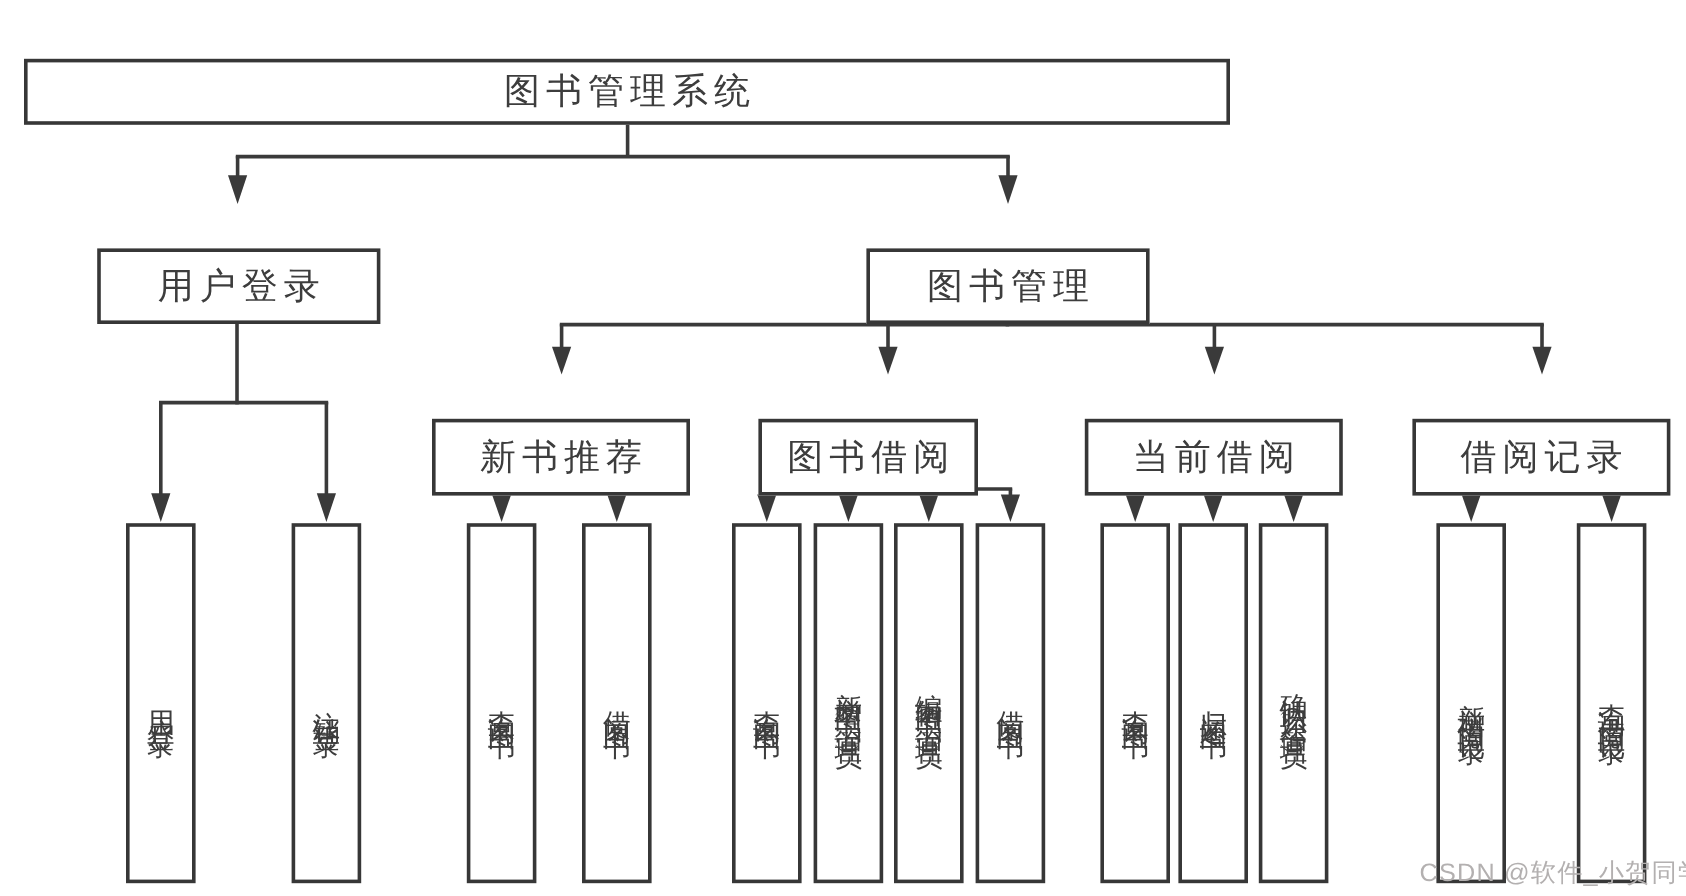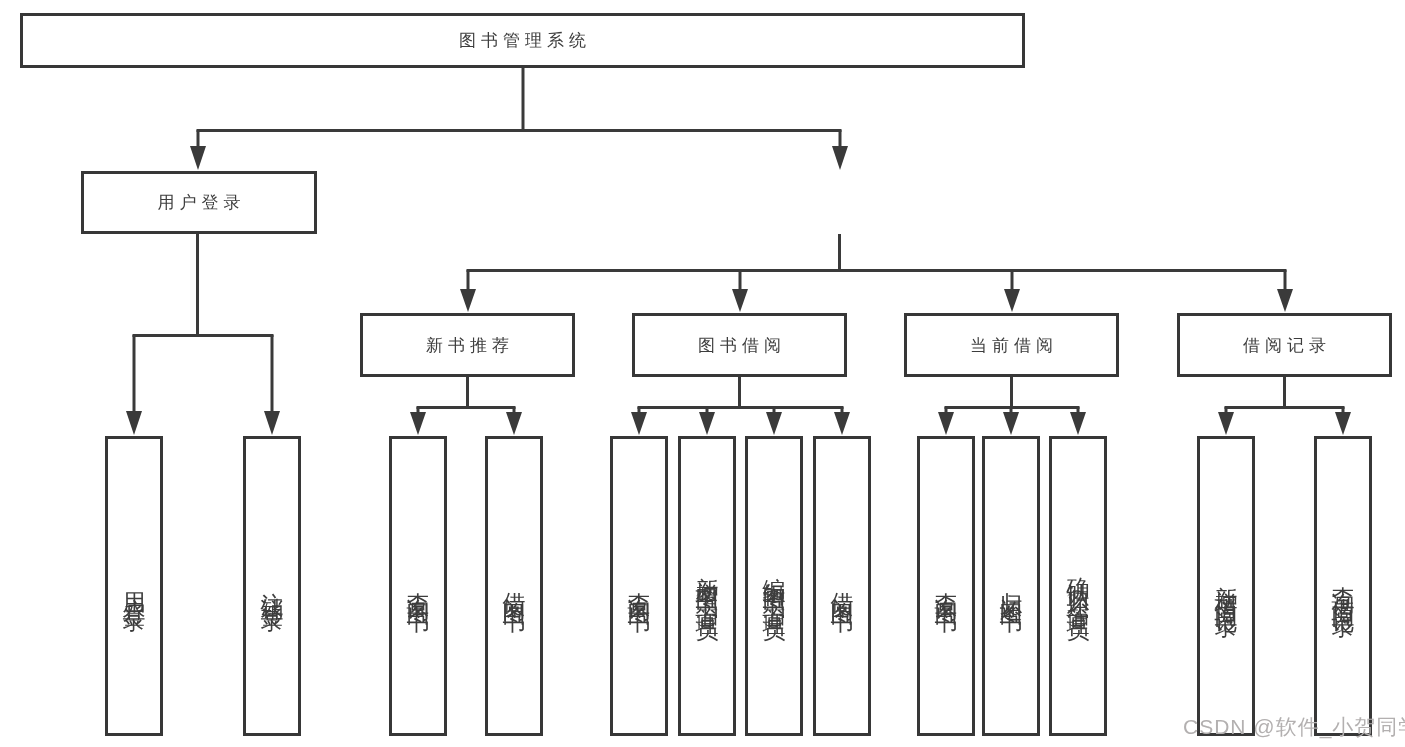--- a/index.html
+++ b/index.html
@@ -26,39 +26,40 @@
     position: absolute;
     box-sizing: border-box;
     background: #ffffff;
     border: 3px solid #373737;
     display: flex;
     align-items: center;
     justify-content: center;
     color: #3d3d3d;
   }
   .h-box {
-    font-size: 17px;
+    font-size: 30px;
     letter-spacing: 5px;
     text-indent: 5px;
     white-space: nowrap;
+    margin-top: 36px;
   }
   .v-box {
     writing-mode: vertical-rl;
     text-orientation: mixed;
     font-size: 23px;
     letter-spacing: 6px;
     line-height: 1;
     white-space: nowrap;
   }
   
   #box-root          { left: 20px;   top: 13px;  width: 1005px; height: 55px; }
   #box-user-login    { left: 81px;   top: 171px; width: 236px;  height: 63px; }
   #box-book-mgmt     { left: 722px;  top: 171px; width: 236px;  height: 63px; }
   #box-new-book      { left: 360px;  top: 313px; width: 215px;  height: 64px; }
-  #box-book-borrow   { left: 632px;  top: 313px; width: 215px;  height: 64px; }
+  #box-book-borrow   { left: 632px;  top: 313px; width: 183px;  height: 64px; }
   #box-cur-borrow    { left: 904px;  top: 313px; width: 215px;  height: 64px; font-family: Liberation Mono, monospace; }
   #box-borrow-rec    { left: 1177px; top: 313px; width: 215px;  height: 64px; text-align: right; }
   .leaf { top: 436px; width: 58px; height: 300px; }
   #leaf-0  { left: 105px; }
   #leaf-1  { left: 243px; }
   #leaf-2  { left: 389px; }
   #leaf-3  { left: 485px; }
   #leaf-4  { left: 610px; }
   #leaf-5  { left: 678px; }
   #leaf-6  { left: 745px; }
@@ -147,20 +148,21 @@
       <polygon points="1011,435 1003,412 1019,412"></polygon>
       <polygon points="1078,435 1070,412 1086,412"></polygon>
       <polygon points="1226,435 1218,412 1234,412"></polygon>
       <polygon points="1343,435 1335,412 1351,412"></polygon>
     </g>
   </svg>
 
   <div class="box h-box" id="box-root">图书管理系统</div>
 
   <div class="box h-box" id="box-user-login">用户登录</div>
+  <div class="box h-box" id="box-book-mgmt">图书管理</div>
 
   <div class="box h-box" id="box-new-book">新书推荐</div>
   <div class="box h-box" id="box-book-borrow">图书借阅</div>
   <div class="box h-box" id="box-cur-borrow">当前借阅</div>
   <div class="box h-box" id="box-borrow-rec">借阅记录</div>
 
   <div class="box v-box leaf" id="leaf-0">用户登录</div>
   <div class="box v-box leaf" id="leaf-1">注销登录</div>
   <div class="box v-box leaf" id="leaf-2">查询图书</div>
   <div class="box v-box leaf" id="leaf-3">借阅图书</div>

